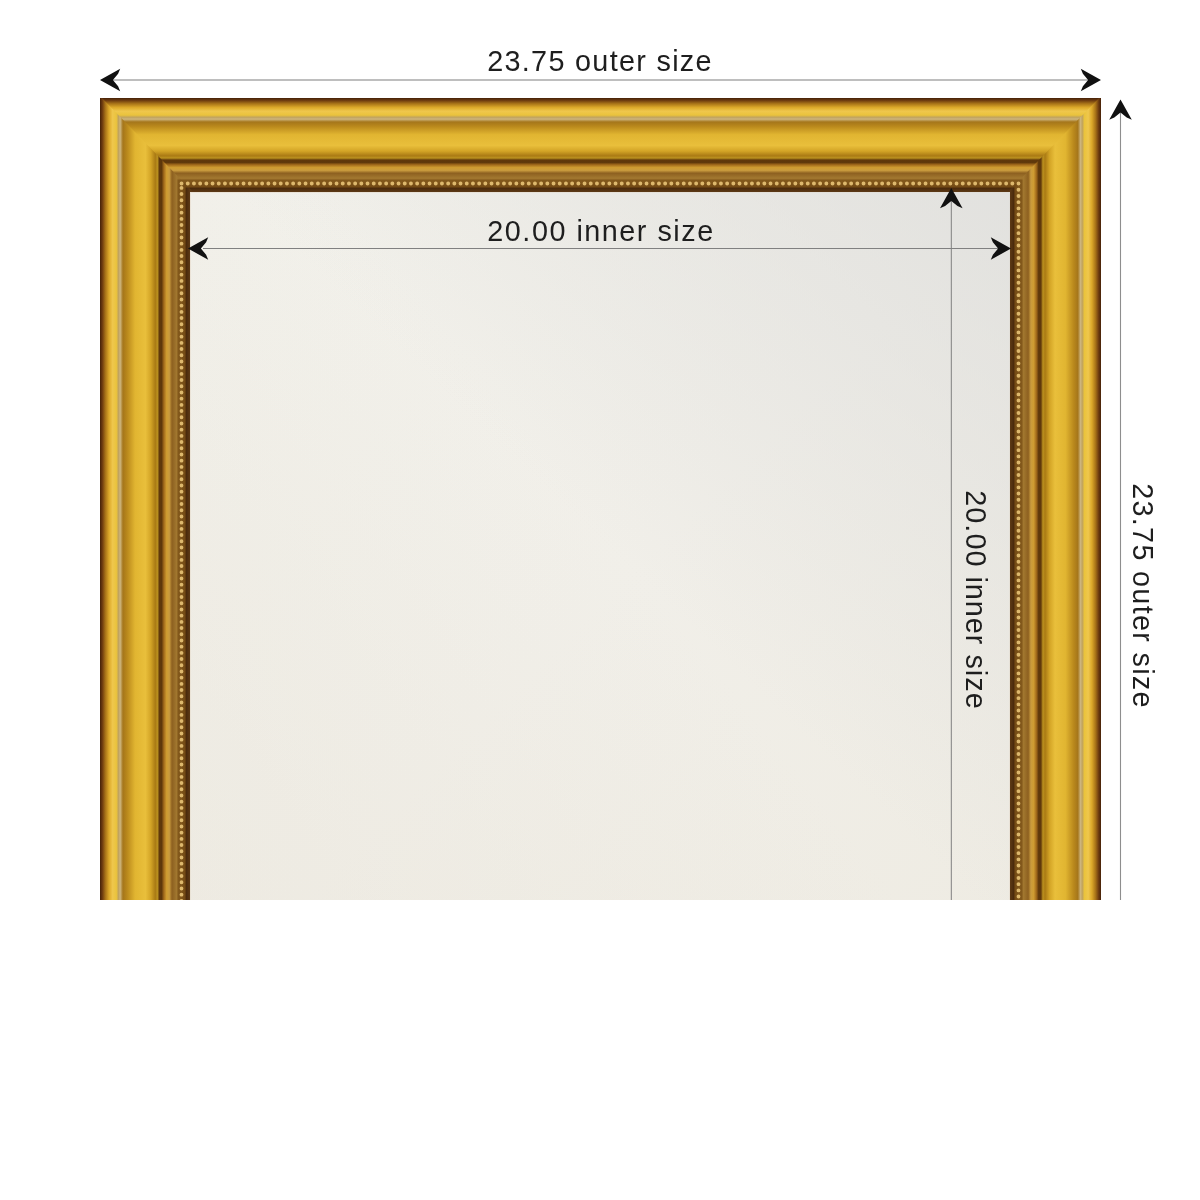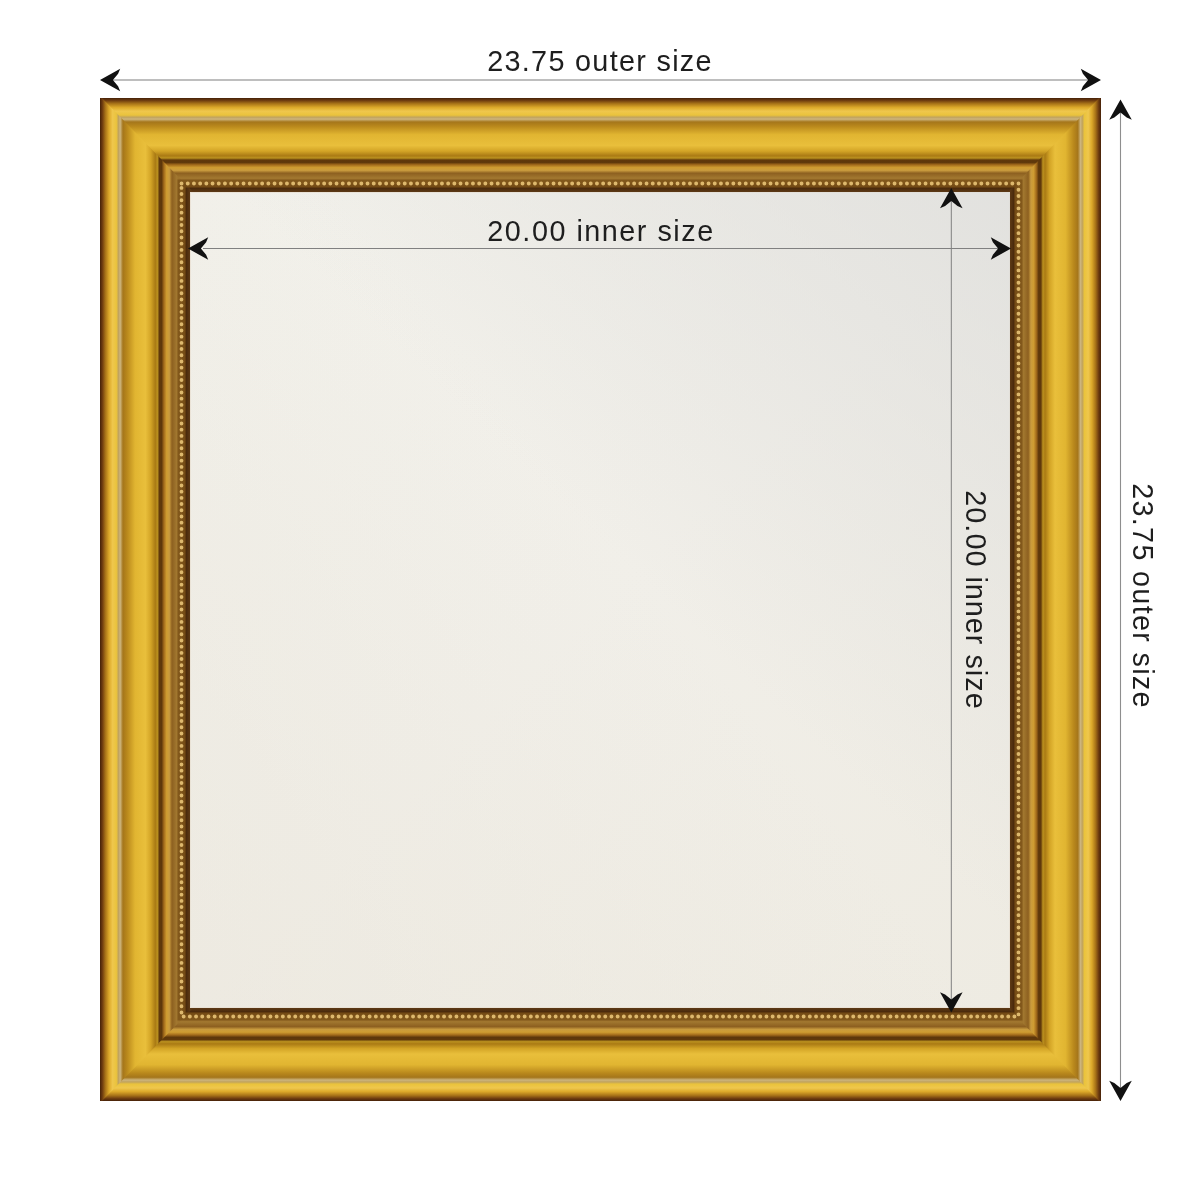--- a/index.html
+++ b/index.html
@@ -1,17 +1,17 @@
 <!DOCTYPE html>
 <html><head>
 <meta charset="utf-8">
 <style>
 html,body{margin:0;padding:0;background:#ffffff;}
 body{width:1200px;height:1200px;font-family:"Liberation Sans",sans-serif;}
-.page{position:relative;width:1200px;height:1200px;overflow:hidden;}
+.page{position:relative;width:1200px;height:900px;overflow:hidden;}
 svg{position:absolute;left:0;top:0;display:block;}
 </style>
 </head>
 <body>
 <div class="page">
 <svg width="1200" height="1200" viewBox="0 0 1200 1200">
 <defs>
   <linearGradient id="prof" x1="0" y1="0" x2="1" y2="0">
     <stop offset="0.000" stop-color="#452108"></stop>
     <stop offset="0.027" stop-color="#6f3d10"></stop>

